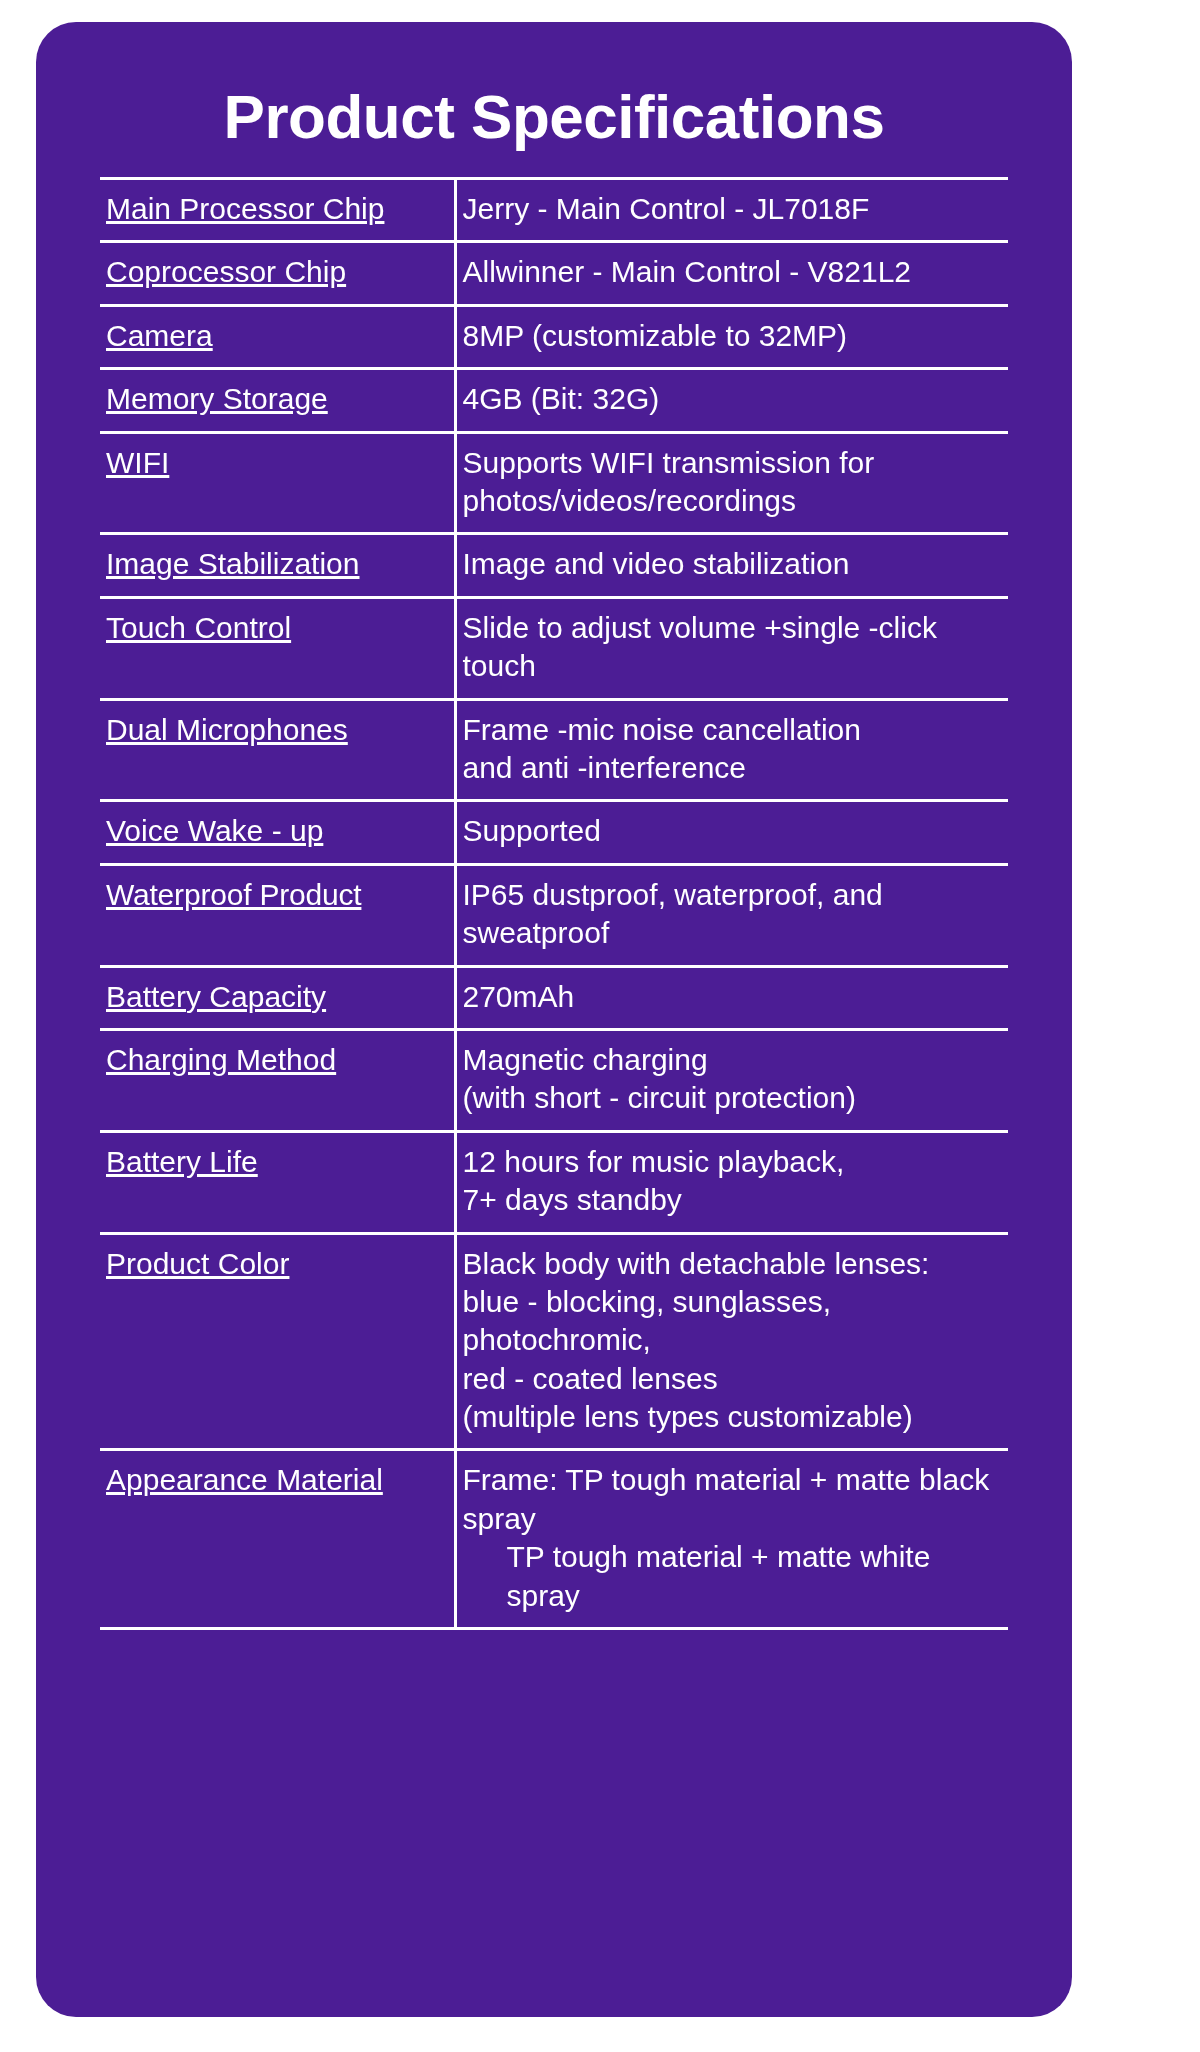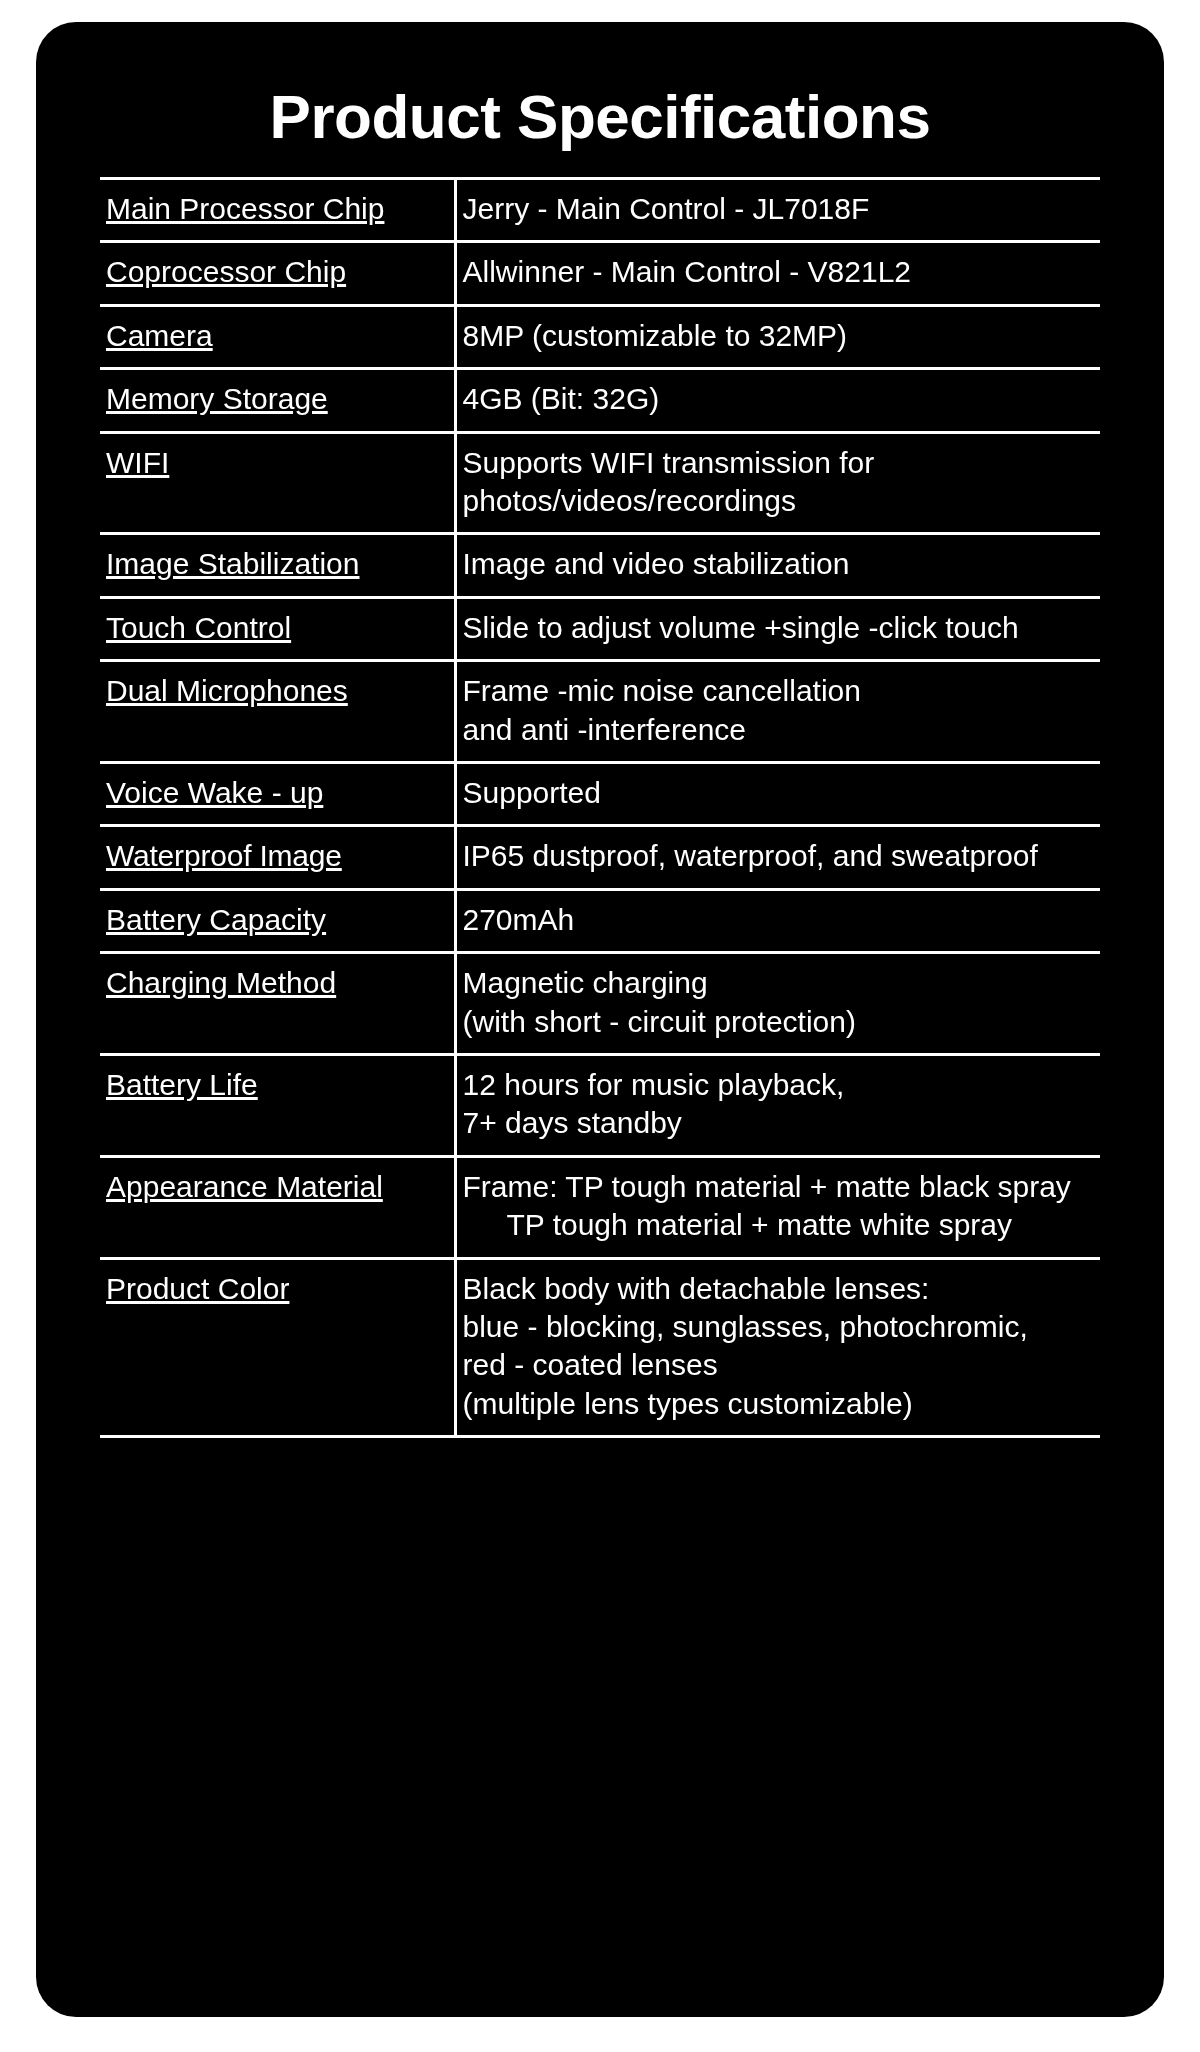--- a/index.html
+++ b/index.html
@@ -13,23 +13,23 @@
     font-family: "Liberation Sans", sans-serif;
     -webkit-font-smoothing: antialiased;
   }
   .page {
     width: 1200px;
     min-height: 2052px;
     background: #ffffff;
     padding: 22px 36px 0 36px;
   }
   .card {
-    background: #000000;
+    background: #4c1d95;
     border-radius: 40px;
-    width: 1128px;
+    width: 1036px;
     min-height: 1995px;
     padding: 62px 64px 40px 64px;
     color: #ffffff;
   }
   .title {
     font-size: 62px;
     font-weight: bold;
     text-align: center;
     letter-spacing: -0.5px;
     margin: 0 0 28px 0;
@@ -137,21 +137,21 @@
         </tr>
 
         <tr>
           <td class="key">Voice Wake - up</td>
           <td class="val pad-left-sm">
             <span class="line">Supported</span>
           </td>
         </tr>
 
         <tr>
-          <td class="key tight">Waterproof Image</td>
+          <td class="key tight">Waterproof Product</td>
           <td class="val pad-left-sm">
             <span class="line">IP65 dustproof, waterproof, and sweatproof</span>
           </td>
         </tr>
 
         <tr>
           <td class="key">Battery Capacity</td>
           <td class="val">
             <span class="line">270mAh</span>
           </td>
@@ -167,33 +167,33 @@
 
         <tr>
           <td class="key">Battery Life</td>
           <td class="val">
             <span class="line">12 hours for music playback,</span>
             <span class="line">7+ days standby</span>
           </td>
         </tr>
 
         <tr>
-          <td class="key">Appearance Material</td>
-          <td class="val pad-left-sm">
-            <span class="line">Frame: TP tough material + matte black spray</span>
-            <span class="indent">TP tough material + matte white spray</span>
-          </td>
-        </tr>
-
-        <tr>
           <td class="key">Product Color</td>
           <td class="val pad-left-sm">
             <span class="line">Black body with detachable lenses:</span>
             <span class="line">blue - blocking, sunglasses, photochromic,</span>
             <span class="line">red - coated lenses</span>
             <span class="line">(multiple lens types customizable)</span>
           </td>
         </tr>
 
+        <tr>
+          <td class="key">Appearance Material</td>
+          <td class="val pad-left-sm">
+            <span class="line">Frame: TP tough material + matte black spray</span>
+            <span class="indent">TP tough material + matte white spray</span>
+          </td>
+        </tr>
+
       </tbody>
     </table>
   </div>
 </div>
 
 </body></html>

